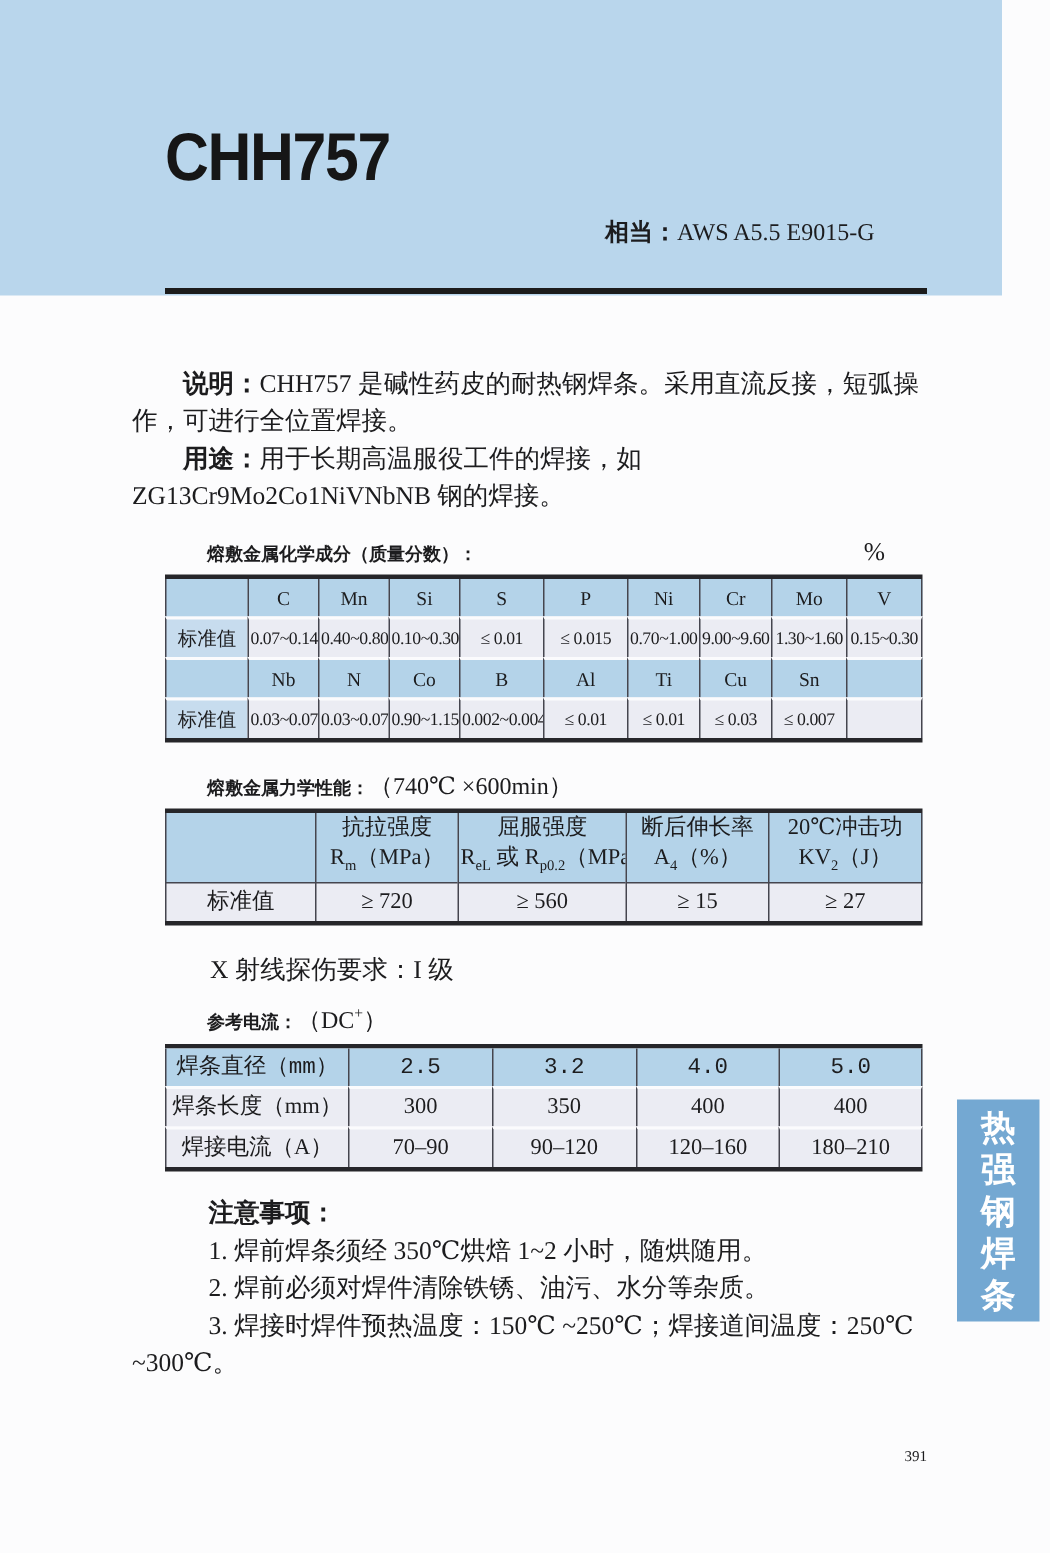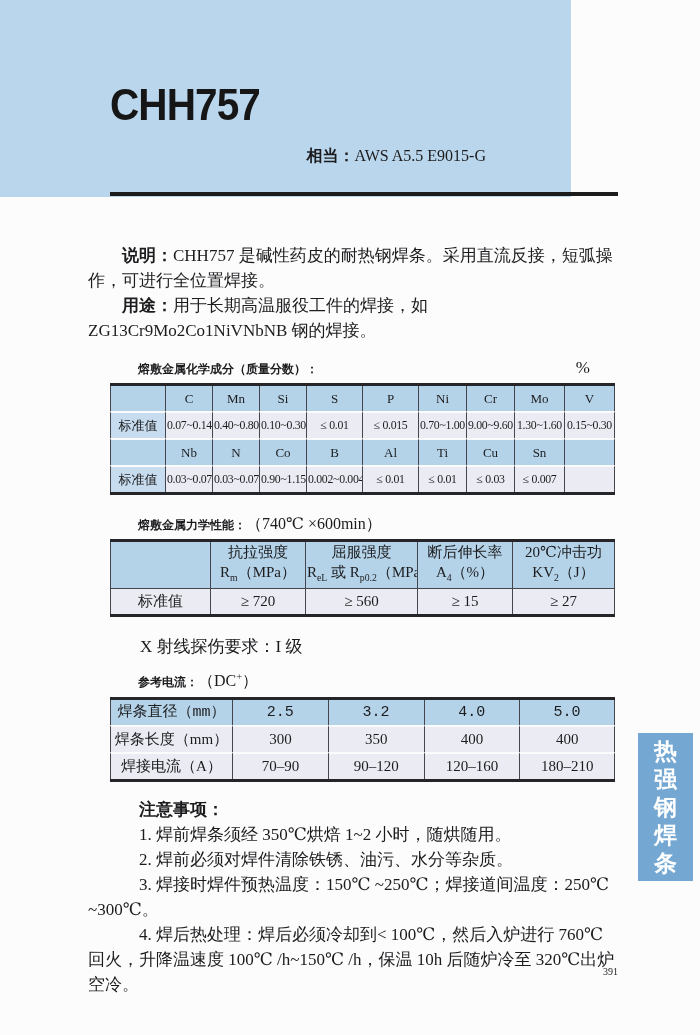--- a/index.html
+++ b/index.html
@@ -7,21 +7,21 @@
     width:700px;height:1035px;position:relative;overflow:hidden;
     background:#fcfcfd;
     font-family:"Liberation Serif","DejaVu Serif",serif;
     color:#1c1c1e;
     --header-bg:#b9d6ec; --tab-bg:#74a8d2; --table-head-bg:#b4d3e9;
     --row-label-bg:#c7dcee; --cell-bg:#ebecf3; --rule-color:#1c1c1c;
   }
   .sheet{position:absolute;inset:0;}
 
   
-  .hero{position:absolute;left:0;top:0;width:571px;height:197px;background:var(--header-bg);}
+  .hero{position:absolute;left:0;top:0;width:668px;height:197px;background:var(--header-bg);}
   .title{
     position:absolute;left:110px;top:82px;margin:0;
     font-family:"Liberation Sans","DejaVu Sans",sans-serif;
     font-size:45px;font-weight:900;letter-spacing:-1px;line-height:1;
     color:#161616;transform:scaleX(.9);transform-origin:left top;
   }
   .equiv{position:absolute;right:85px;top:146px;margin:0;font-size:16px;line-height:20px;}
   .equiv-label{font-weight:bold;}
   .hero-rule{position:absolute;left:110px;top:192px;width:508px;height:4px;background:var(--rule-color);}
 
@@ -252,21 +252,20 @@
           </tr>
         </tbody>
     </table>
 
     <div class="notes">
       <p class="notes-title">注意事项：</p>
       <div>
           <p class="note-line">1. 焊前焊条须经 350℃烘焙 1~2 小时，随烘随用。</p>
           <p class="note-line">2. 焊前必须对焊件清除铁锈、油污、水分等杂质。</p>
           <p class="note-line">3. 焊接时焊件预热温度：150℃ ~250℃；焊接道间温度：250℃ ~300℃。</p>
-          <p class="note-line">4. 焊后热处理：焊后必须冷却到&lt; 100℃，然后入炉进行 760℃回火，升降温速度 100℃ /h~150℃ /h，保温 10h 后随炉冷至 320℃出炉空冷。</p>
         </div>
     </div>
 
   </main>
 
   <aside class="side-tab">
       <div class="ch">热</div>
       <div class="ch">强</div>
       <div class="ch">钢</div>
       <div class="ch">焊</div>

